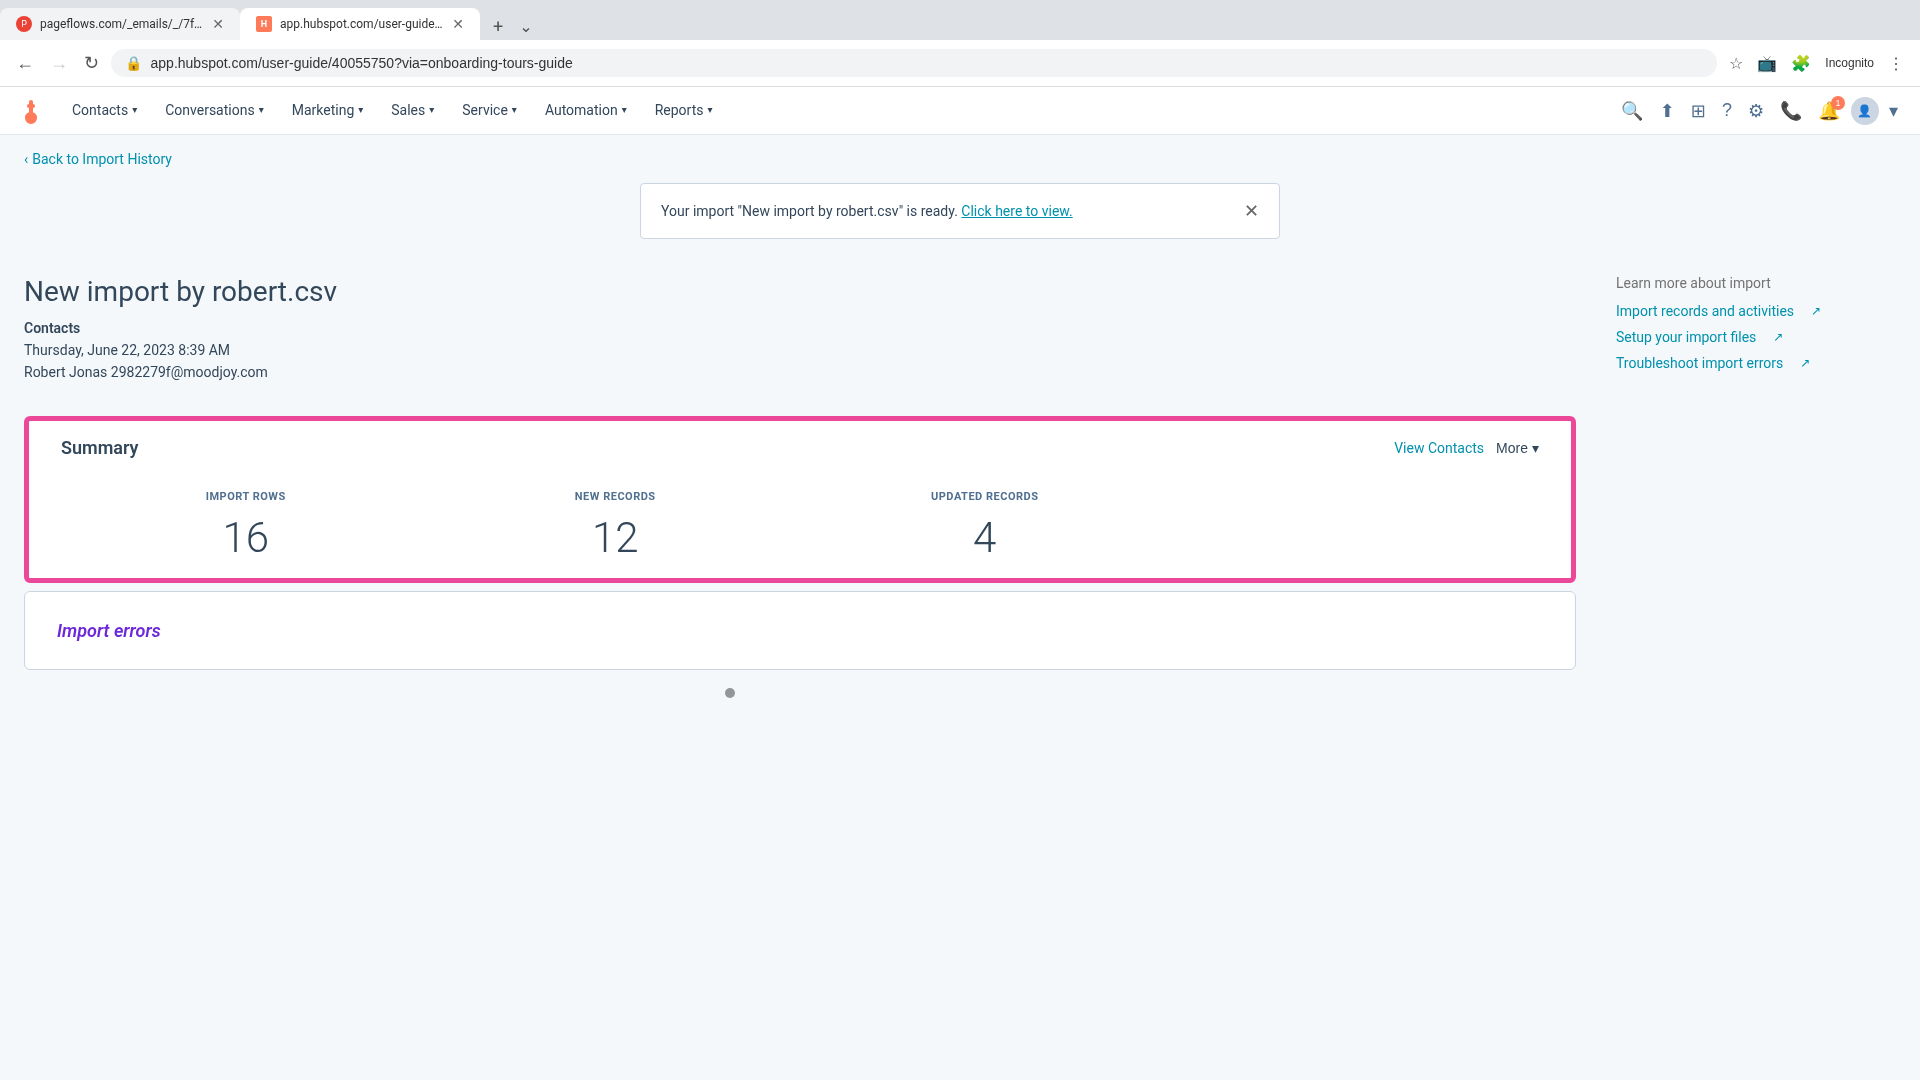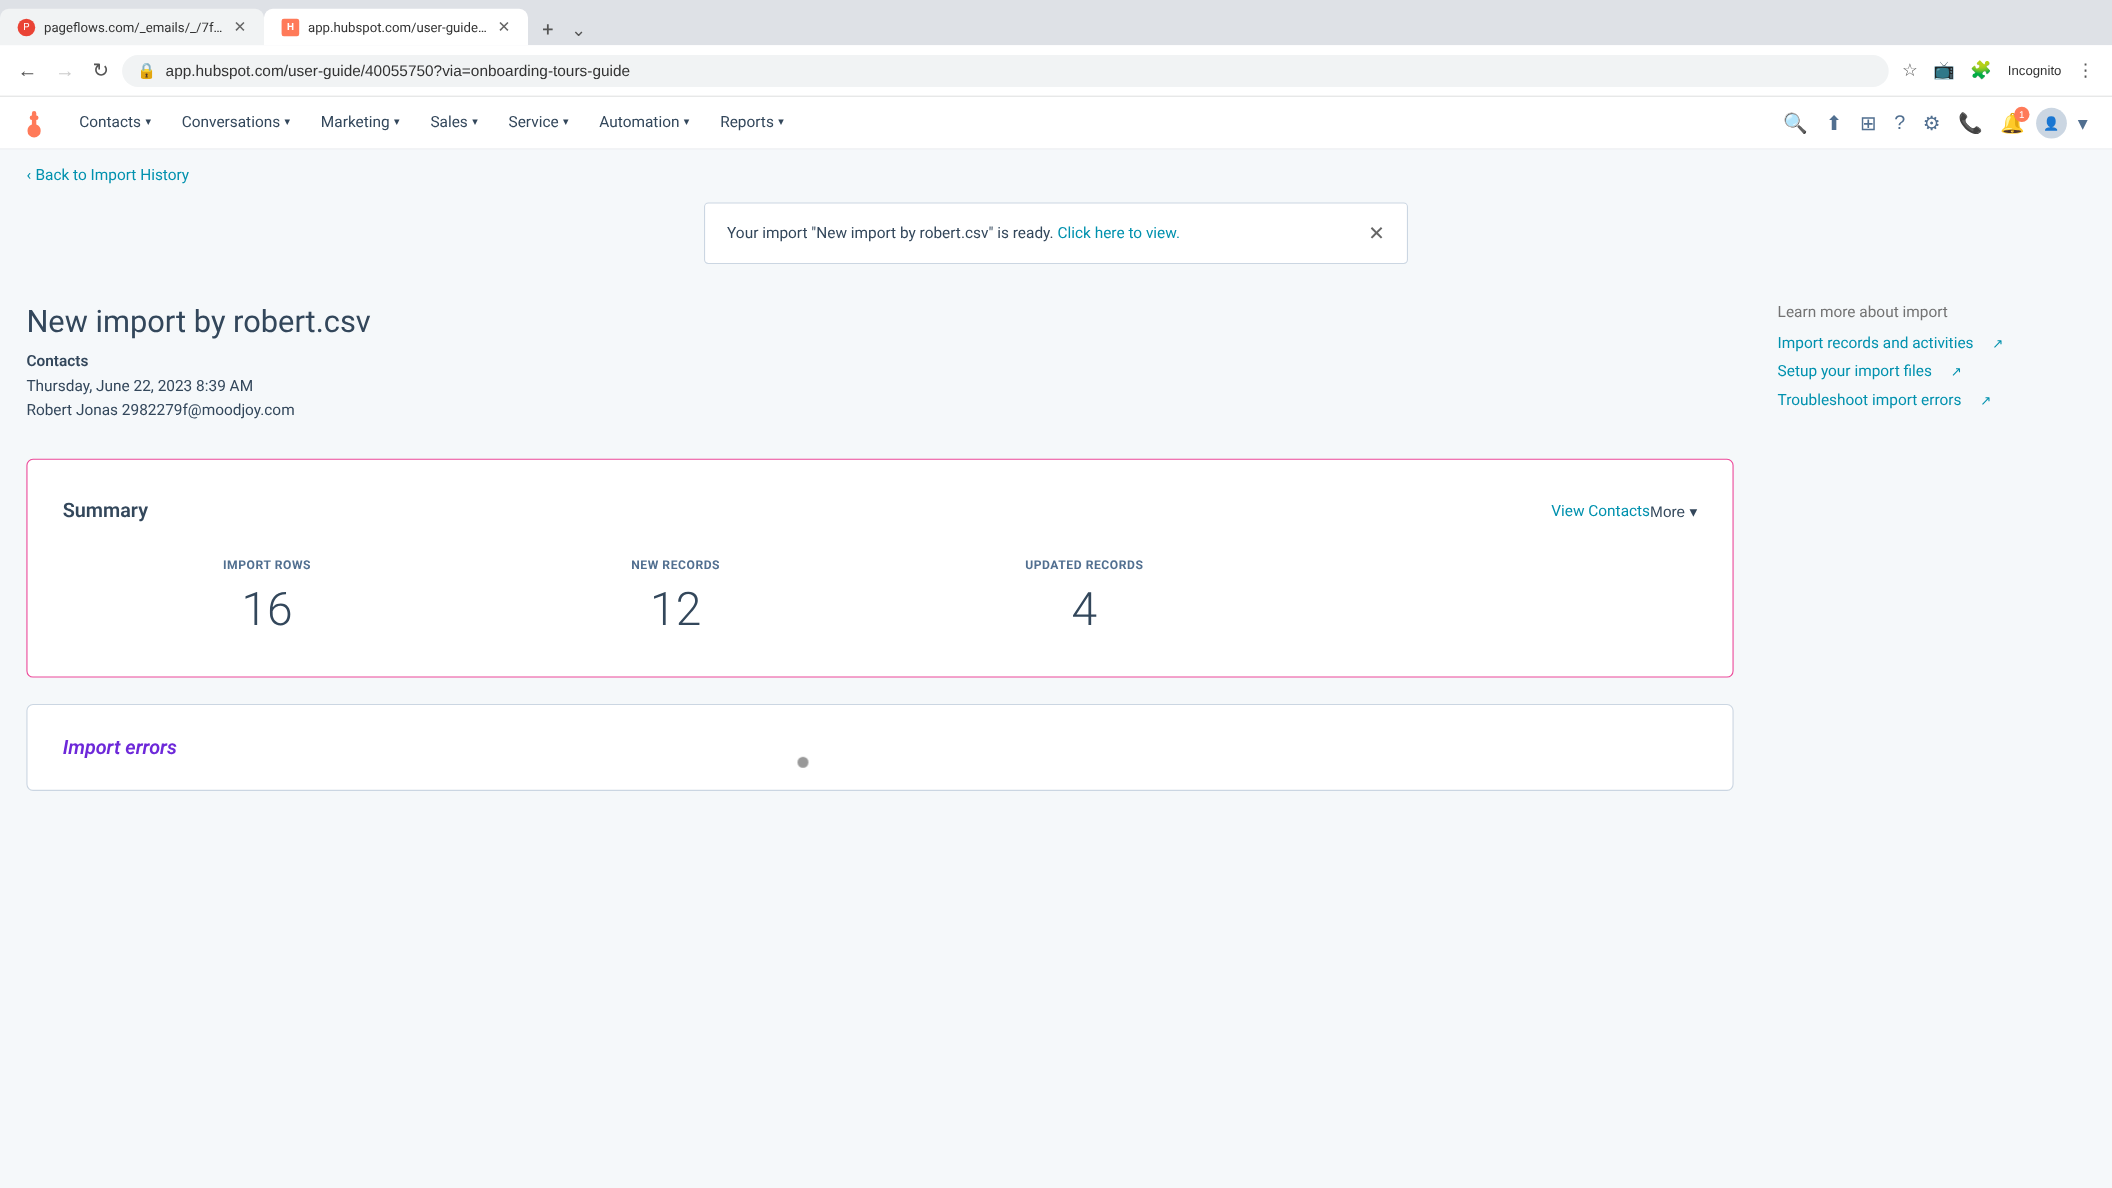--- a/index.html
+++ b/index.html
@@ -38,39 +38,39 @@
     
     .page-content { padding: 0; background: #f5f8fa; min-height: calc(1080px - 48px - 80px); }
 
     
     .back-link-bar { padding: 16px 24px 0; }
     .back-link { color: #0091ae; text-decoration: none; font-size: 14px; display: flex; align-items: center; gap: 4px; }
 
     
     .notification-banner { margin: 16px auto; max-width: 640px; background: #fff; border: 1px solid #cbd6e2; border-radius: 4px; padding: 16px 20px; display: flex; align-items: center; gap: 12px; }
     .notification-banner-text { flex: 1; font-size: 14px; color: #33475b; }
-    .notification-banner-link { color: #0091ae; cursor: pointer; }
+    .notification-banner-link { color: #0091ae; text-decoration: underline; cursor: pointer; }
     .notification-close { background: none; border: none; cursor: pointer; color: #666; font-size: 18px; }
 
     
     .main-layout { display: flex; padding: 0 24px; gap: 40px; }
     .main-content { flex: 1; }
     .sidebar { width: 280px; flex-shrink: 0; padding-top: 20px; }
 
     
     .import-header { padding: 20px 0 30px; }
     .import-title { font-size: 28px; font-weight: 400; color: #33475b; margin-bottom: 12px; }
     .import-meta { font-size: 14px; color: #33475b; margin-bottom: 6px; }
     .import-meta strong { font-weight: 600; }
 
     
-    .summary-card { background: #fff; border: 1px solid #ec4899; border-radius: 6px; padding: 36px 32px; margin-bottom: 24px; }
+    .summary-card { background: #fff; border: 5px solid #ec4899; border-radius: 6px; padding: 16px 32px; margin-bottom: 8px; }
     .summary-header { display: flex; align-items: center; justify-content: space-between; margin-bottom: 32px; }
     .summary-title { font-size: 18px; font-weight: 600; color: #33475b; }
-    .summary-actions { display: flex; align-items: flex-start; }
+    .summary-actions { display: flex; align-items: flex-start; gap: 12px; }
     .view-contacts-link { color: #0091ae; font-size: 14px; cursor: pointer; text-decoration: none; }
     .more-btn { background: none; border: none; color: #33475b; font-size: 14px; cursor: pointer; display: flex; align-items: center; gap: 4px; }
     .summary-stats { display: grid; grid-template-columns: repeat(4, 1fr); text-align: center; }
     .stat-label { font-size: 11px; font-weight: 700; color: #516f90; letter-spacing: 0.5px; text-transform: uppercase; margin-bottom: 10px; }
     .stat-value { font-size: 42px; font-weight: 300; color: #33475b; }
 
     
     .import-errors-section { background: #fff; border: 1px solid #cbd6e2; border-radius: 6px; padding: 28px 32px; }
     .import-errors-title { font-size: 18px; font-weight: 600; color: #6d28d9; font-style: italic; }
 

